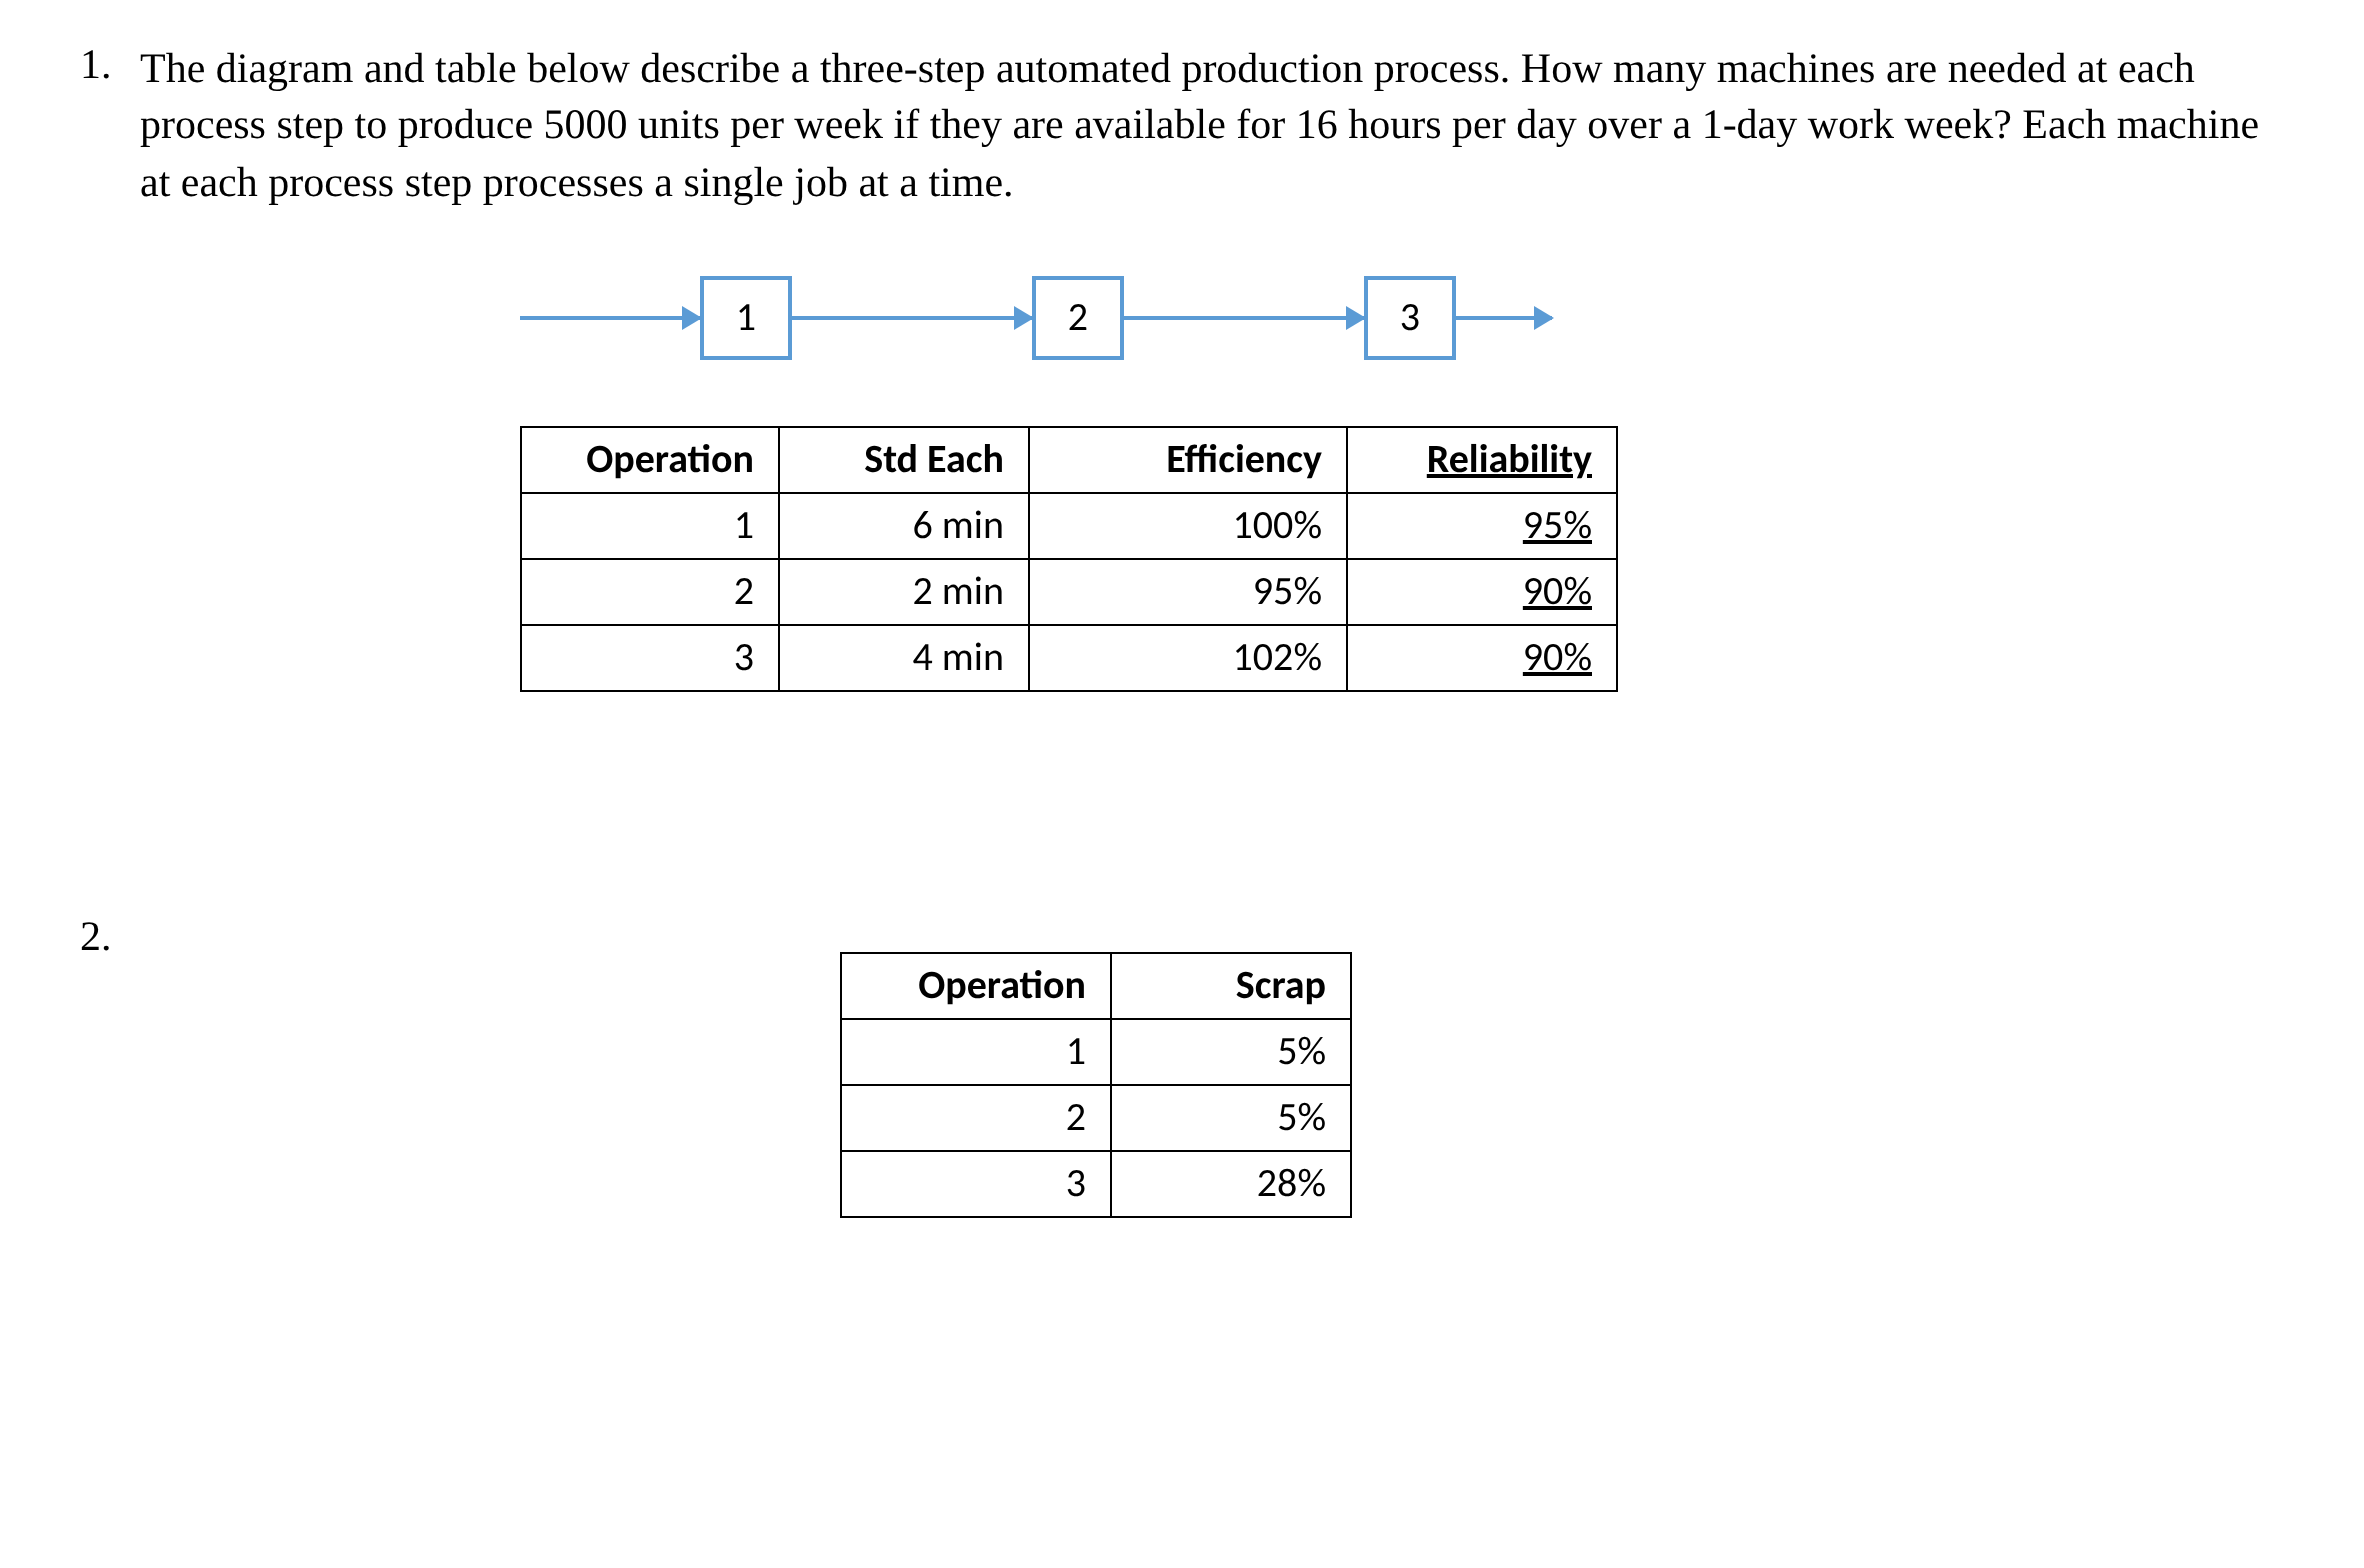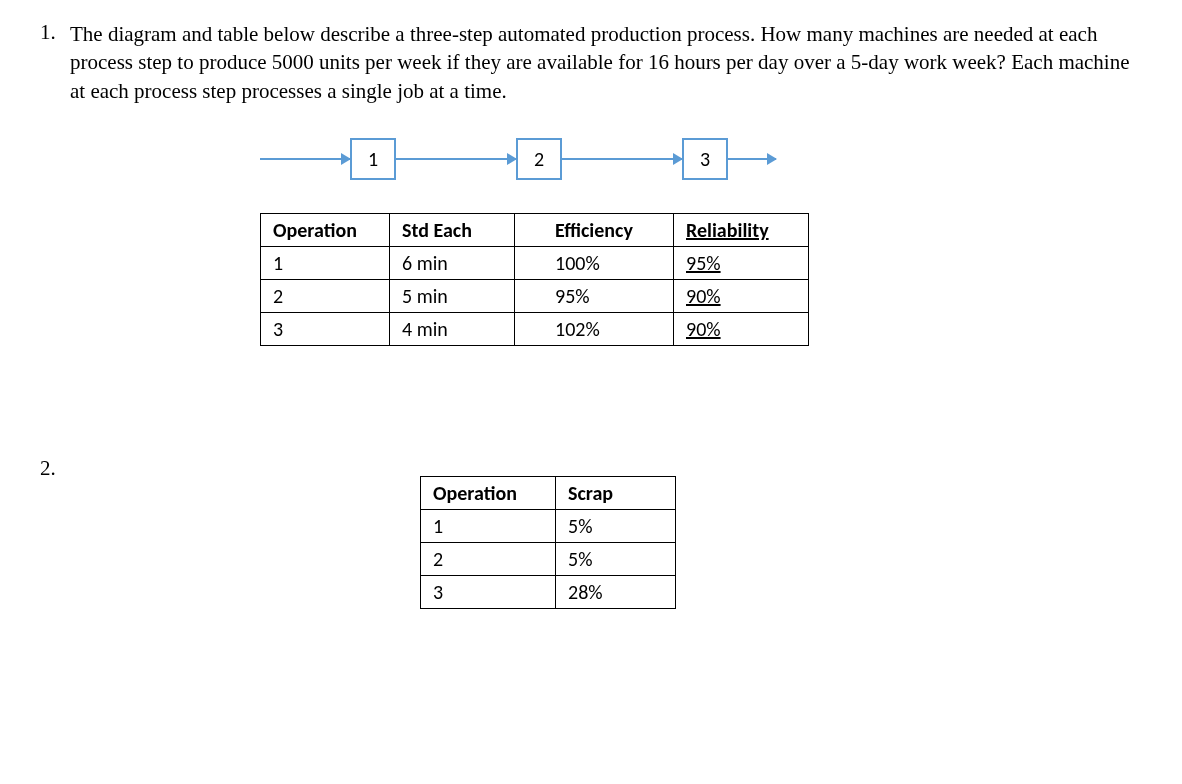--- a/index.html
+++ b/index.html
@@ -63,21 +63,21 @@
     }
     table.data {
       border-collapse: collapse;
       font-family: Calibri, Arial, sans-serif;
       font-size: 20px;
       margin-bottom: 40px;
     }
     table.data th, table.data td {
       border: 1.5px solid #000;
       padding: 2px 12px;
-      text-align: left;
+      text-align: right;
       height: 28px;
       margin-top: 37px;
     }
     table.data th {
       font-weight: bold;
     }
     .t1 { margin-left: 190px; }
     .t1 th:nth-child(1), .t1 td:nth-child(1) { width: 104px; }
     .t1 th:nth-child(2), .t1 td:nth-child(2) { width: 100px; }
     .t1 th:nth-child(3), .t1 td:nth-child(3) { width: 106px; padding-left: 40px; }
@@ -86,21 +86,21 @@
     .t2 th:nth-child(1), .t2 td:nth-child(1) { width: 110px; }
     .t2 th:nth-child(2), .t2 td:nth-child(2) { width: 95px; }
     .problem2-spacer { height: 40px; }
   </style>
 </head>
 <body>
 
 <div class="problem">
   <div class="problem-number">1.</div>
   <div class="problem-body">
-    <div class="problem-text">The diagram and table below describe a three-step automated production process. How many machines are needed at each process step to produce 5000 units per week if they are available for 16 hours per day over a 5-day work week? Each machine at each process step processes a single job at a time.</div>
+    <div class="problem-text">The diagram and table below describe a three-step automated production process. How many machines are needed at each process step to produce 5000 units per week if they are available for 16 hours per day over a 1-day work week? Each machine at each process step processes a single job at a time.</div>
 
     <div class="diagram">
       <div class="d-arrowline first">
           <div class="d-arrowhead"></div>
         </div>
       <div class="d-box">1</div>
       <div class="d-arrowline mid">
           <div class="d-arrowhead"></div>
         </div>
       <div class="d-box">2</div>
@@ -124,21 +124,21 @@
       </thead>
       <tbody>
         <tr>
           <td>1</td>
           <td>6 min</td>
           <td>100%</td>
           <td>95%</td>
         </tr>
         <tr>
           <td>2</td>
-          <td>5 min</td>
+          <td>2 min</td>
           <td>95%</td>
           <td>90%</td>
         </tr>
         <tr>
           <td>3</td>
           <td>4 min</td>
           <td>102%</td>
           <td>90%</td>
         </tr>
       </tbody>

